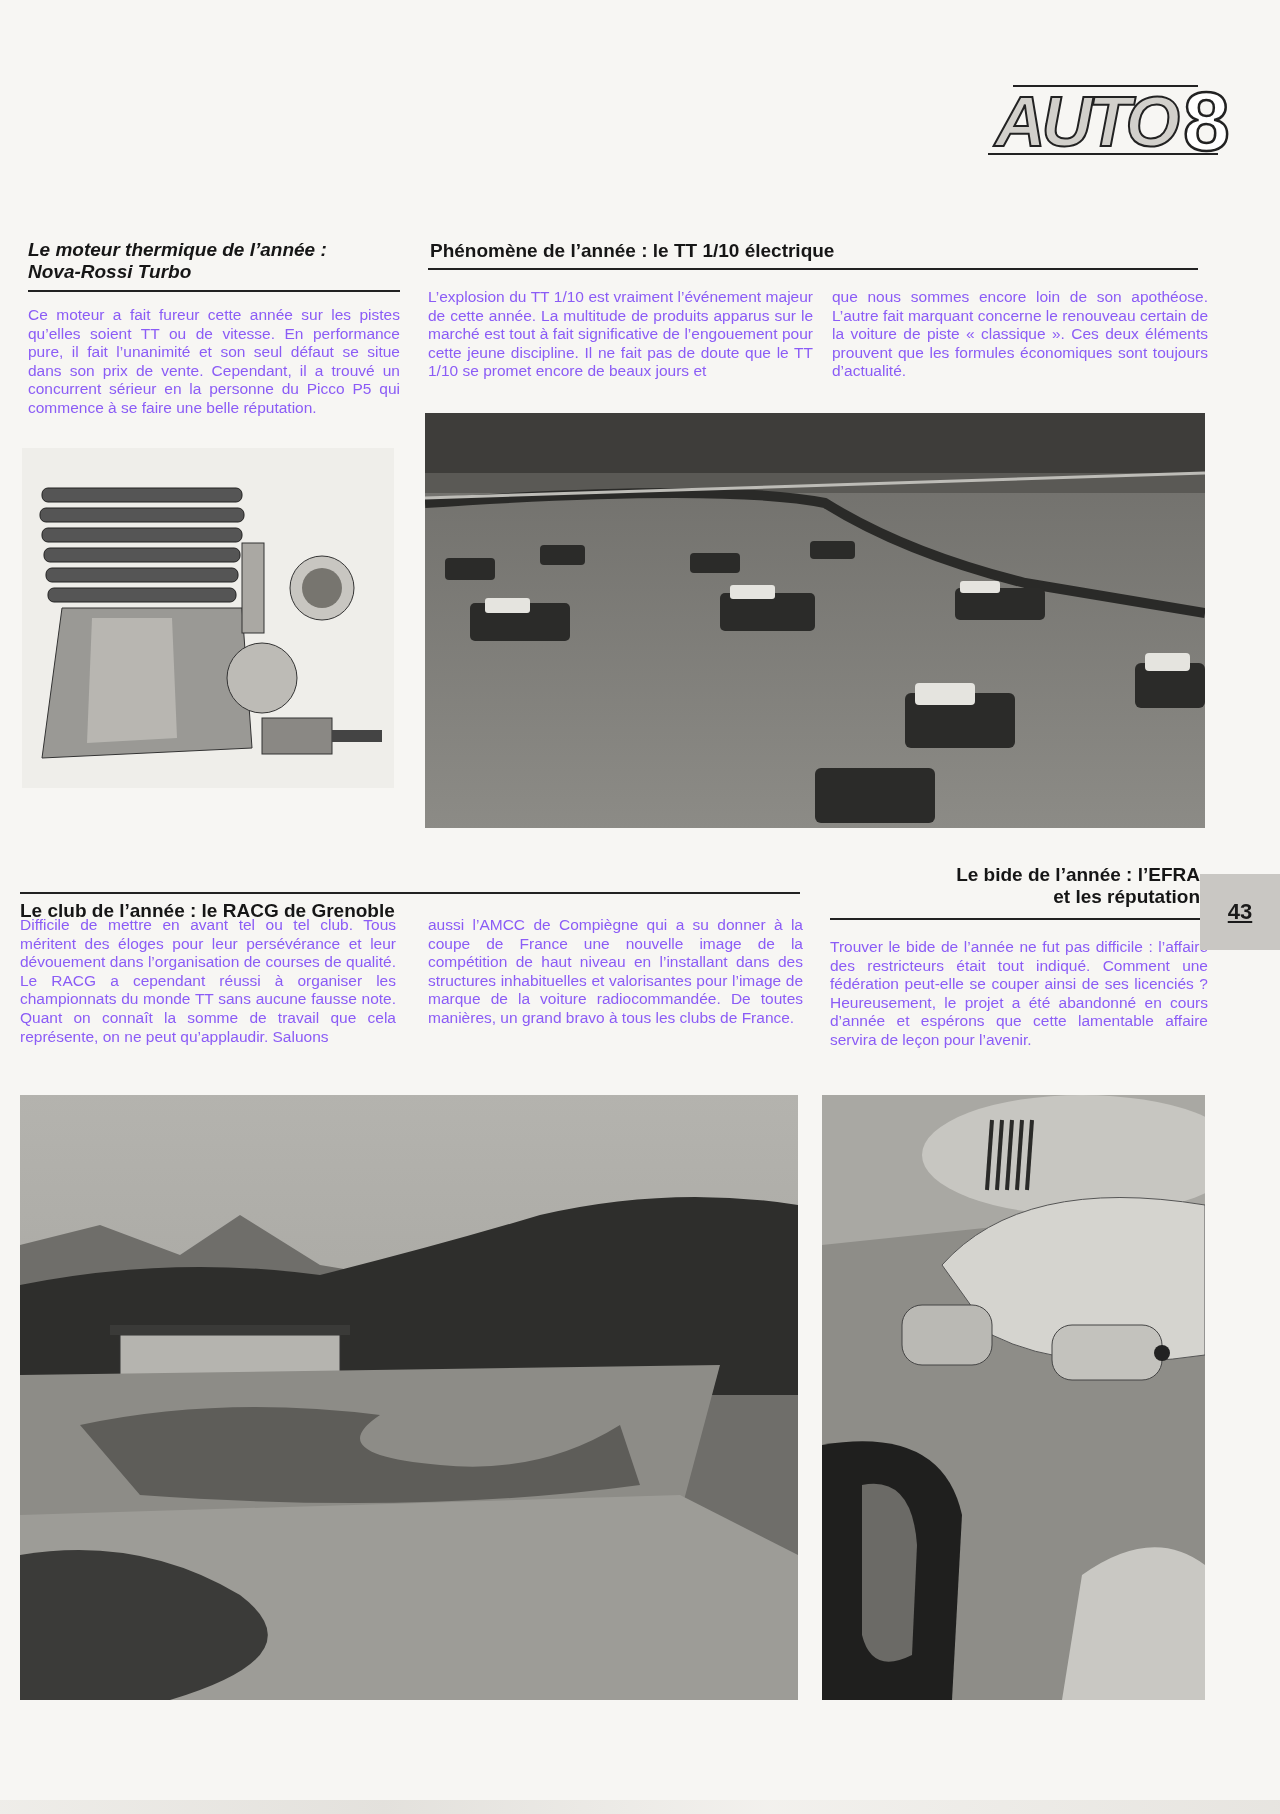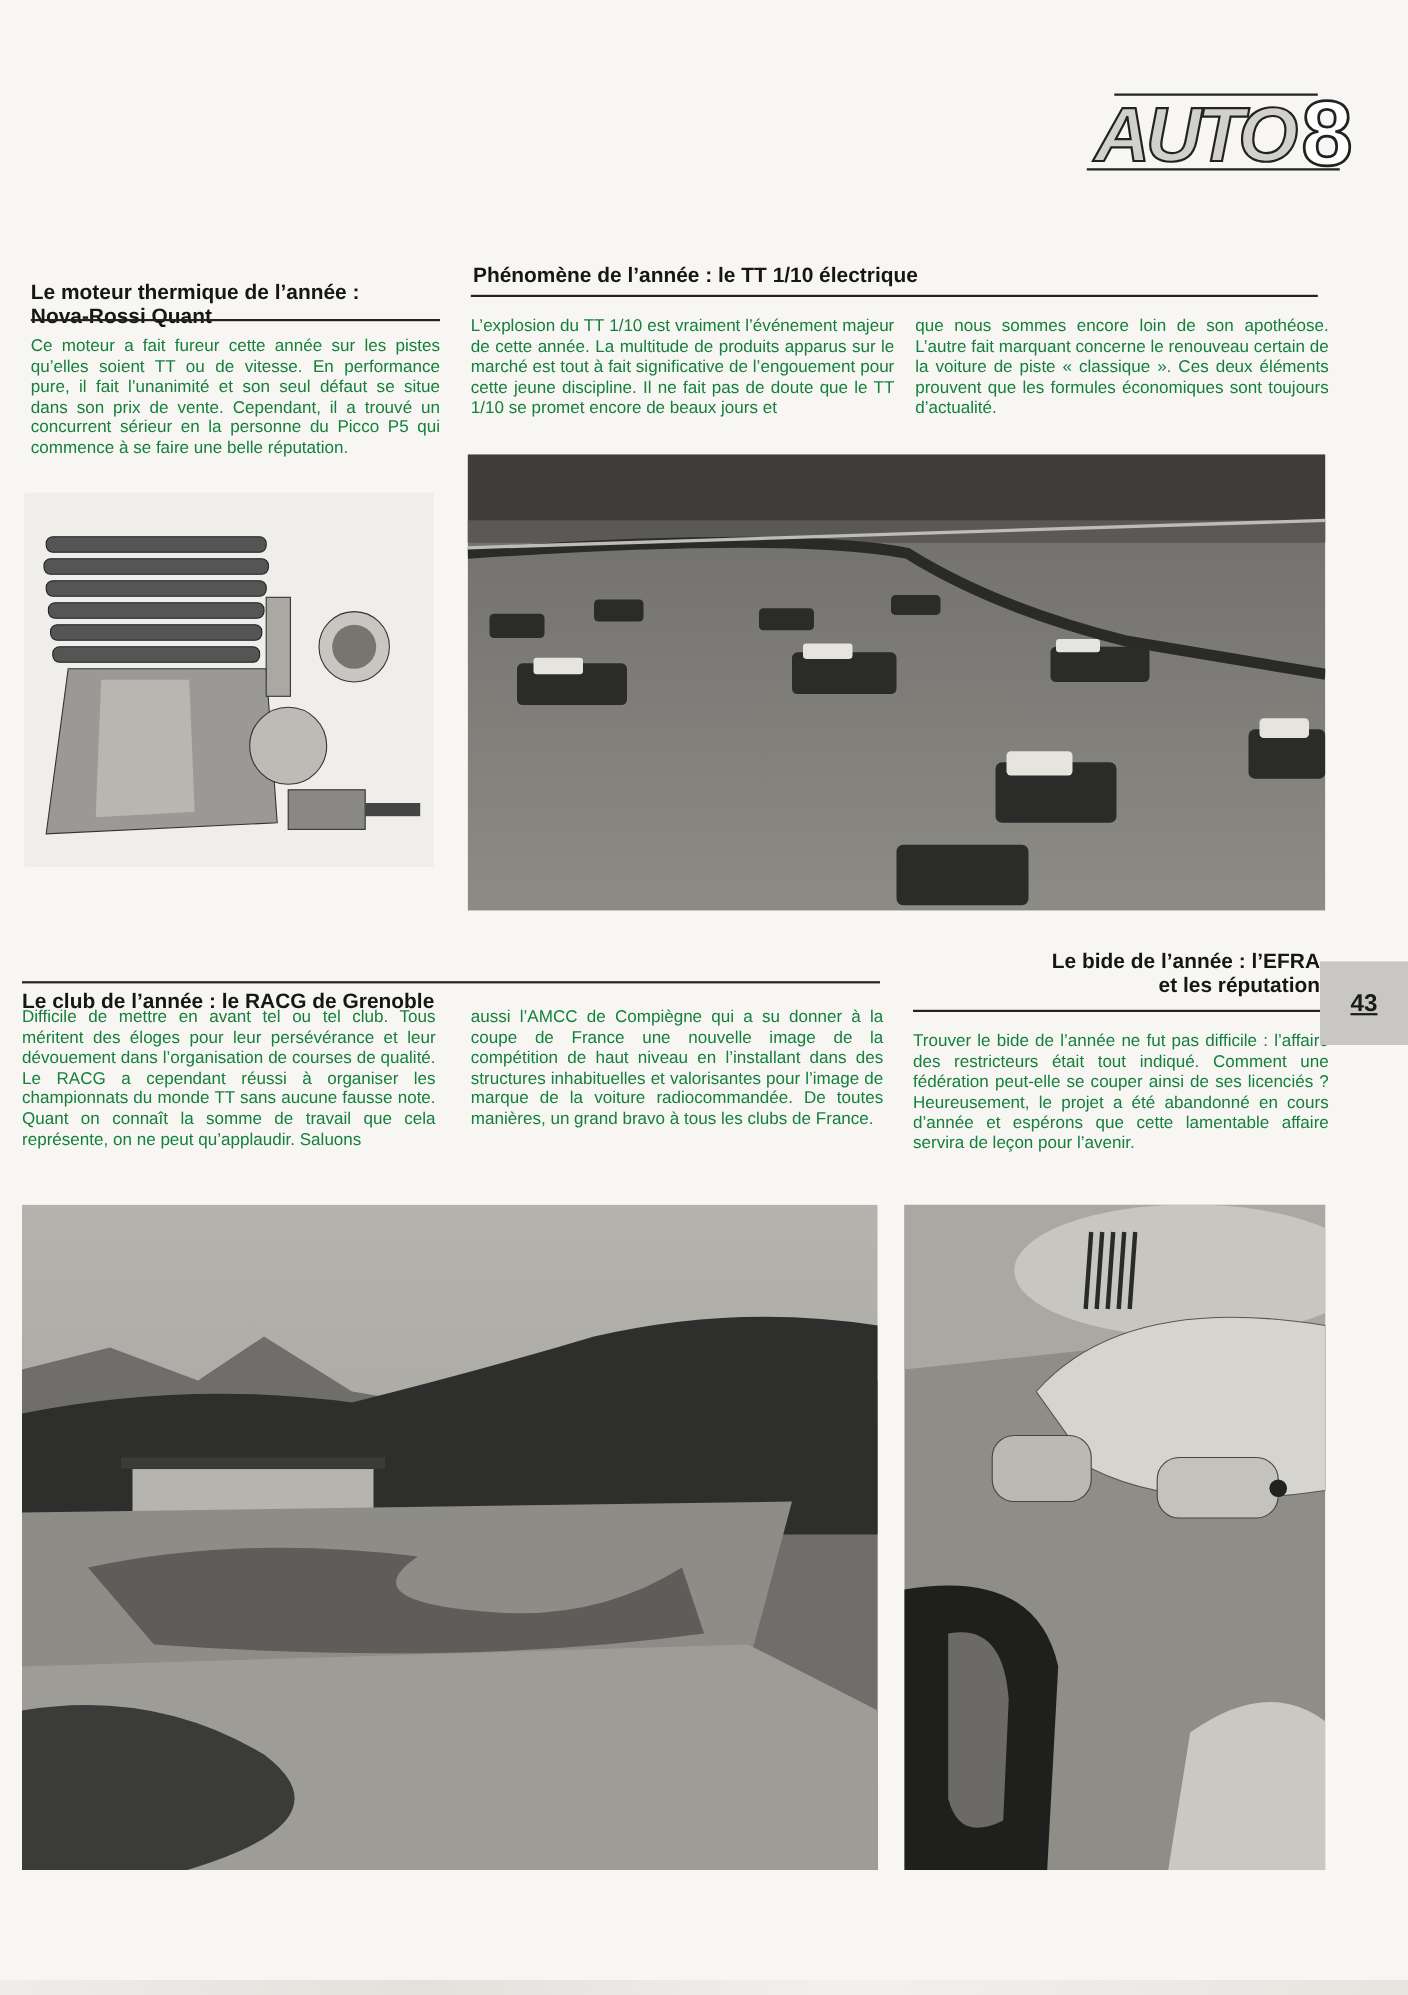--- a/index.html
+++ b/index.html
@@ -7,21 +7,21 @@
     width:1280px; height:1814px; position:relative; overflow:hidden;
     background:#f7f6f3; color:#1a1a1a;
     font-family:"Liberation Sans", "DejaVu Sans", sans-serif;
   }
   .abs { position:absolute; }
   h2 {
     margin:0; font-weight:bold; font-size:19px; line-height:22px; color:#161616;
   }
   .rule { position:absolute; height:2px; background:#222; }
   .body-text {
-    font-size:15.5px; line-height:18.6px; text-align:justify; color:#15803d;
+    font-size:15.5px; line-height:18.6px; text-align:justify; color:#8b5cf6;
   }
   .body-text p { margin:0; }
   
   .logo { left:983px; top:80px; width:270px; height:80px; }
   
   .page-tab {
     left:1200px; top:874px; width:80px; height:76px; background:#c9c7c3;
     display:flex; align-items:center; justify-content:center;
     font-weight:bold; font-size:22px; color:#1a1a1a;text-decoration:underline;
   }
@@ -35,23 +35,23 @@
 
 <div class="abs logo">
   <svg viewBox="0 0 270 80" width="270" height="80">
     <line x1="30" y1="6" x2="215" y2="6" stroke="#222" stroke-width="2"></line>
     <line x1="5" y1="74" x2="235" y2="74" stroke="#222" stroke-width="2"></line>
     <text x="12" y="66" font-family="Liberation Sans, sans-serif" font-weight="bold" font-style="italic" font-size="70" fill="#d2d0cb" stroke="#222" stroke-width="2" letter-spacing="-4">AUTO</text>
     <text x="200" y="70" font-family="Liberation Sans, sans-serif" font-weight="bold" font-size="84" fill="#fff" stroke="#222" stroke-width="2.5">8</text>
   </svg>
 </div>
 
-<div class="abs" style="left:28px; top:256px; width:370px;">
+<div class="abs" style="left:28px; top:239px; width:370px;font-style:italic;">
   <h2>Le moteur thermique de l’année :</h2>
-  <h2>Nova-Rossi Quant</h2>
+  <h2>Nova-Rossi Turbo</h2>
 </div>
 <div class="rule" style="left:28px; top:290px; width:372px;"></div>
 <div class="abs body-text" style="left:28px; top:306px; width:372px;">
   <p>Ce moteur a fait fureur cette année sur les pistes qu’elles soient TT ou de vitesse. En performance pure, il fait l’unanimité et son seul défaut se situe dans son prix de vente. Cependant, il a trouvé un concurrent sérieur en la personne du Picco P5 qui commence à se faire une belle réputation.</p>
 </div>
 
 <div class="photo" style="left:22px; top:448px; width:372px; height:340px; background:#efeeeb;">
   <svg viewBox="0 0 372 340">
     <rect width="372" height="340" fill="#efeeea"></rect>
     <g fill="#555" stroke="#222" stroke-width="1">

